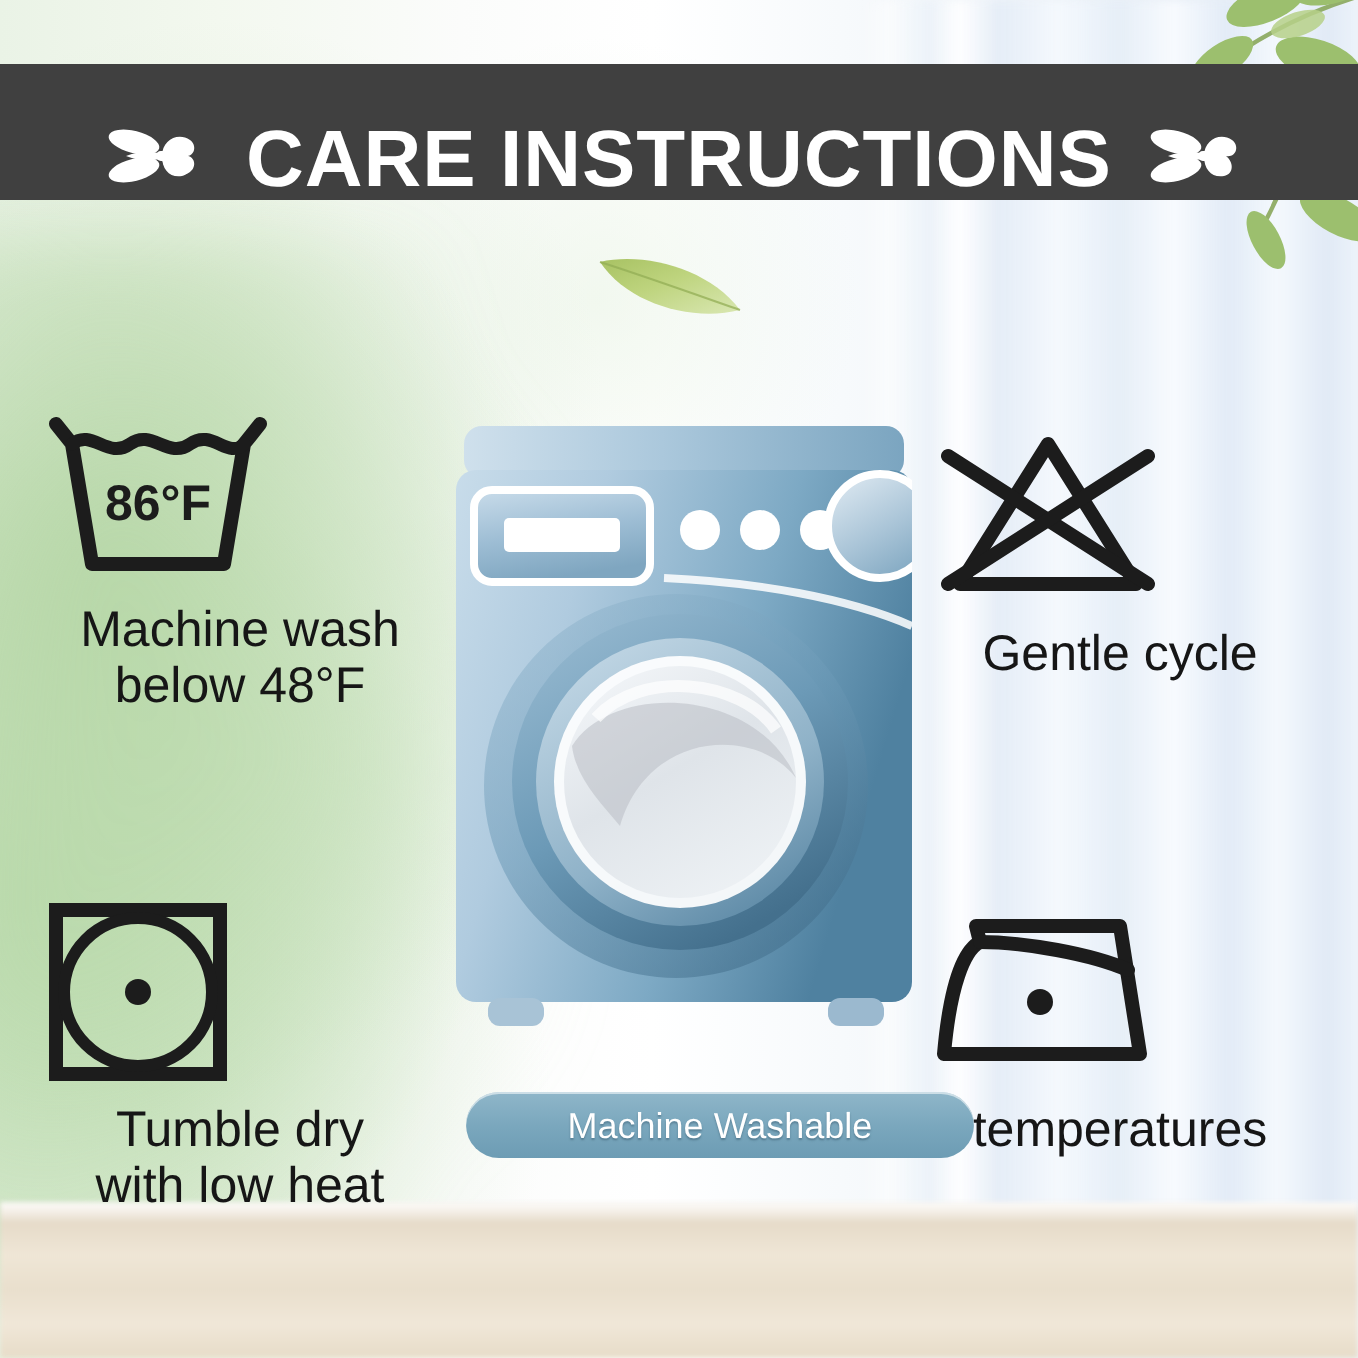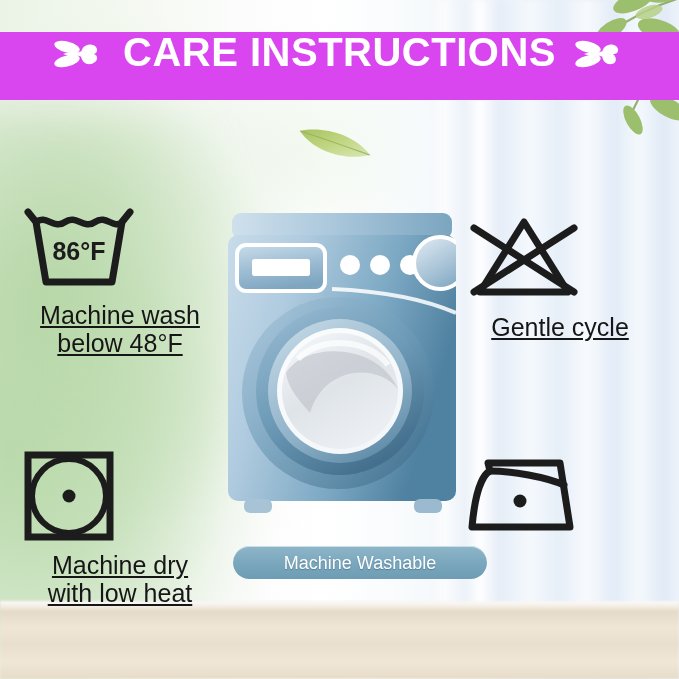--- a/index.html
+++ b/index.html
@@ -58,34 +58,34 @@
   .bg-tableline{position:absolute;left:0;bottom:70px;width:679px;height:5px;
     background:linear-gradient(90deg,rgba(214,201,182,.35),rgba(176,160,138,.55) 45%,rgba(205,192,173,.30));
     filter:blur(2px);}
 
   
   .foliage{position:absolute;right:-8px;top:-14px;width:150px;height:200px;}
   .leaf-float{position:absolute;left:296px;top:122px;width:78px;height:40px;}
 
   
   .banner{position:absolute;left:0;top:32px;width:679px;height:68px;
-    background:#d946ef;display:flex;align-items:flex-start;justify-content:center;gap:16px;}
+    background:#404040;display:flex;align-items:flex-end;justify-content:center;gap:16px;}
   .banner-title{color:#ffffff;font-size:40px;font-weight:bold;letter-spacing:.5px;
     line-height:1;white-space:nowrap;font-family:"Liberation Sans", sans-serif;}
   .fleur{width:56px;height:44px;flex:0 0 auto;}
 
   
   .cell{position:absolute;width:200px;text-align:center;}
   .cell-tl{left:20px;top:196px;}
   .cell-tr{left:460px;top:208px;}
   .cell-bl{left:20px;top:446px;}
   .cell-br{left:460px;top:446px;}
   .sym{height:100px;display:flex;align-items:center;justify-content:flex-start;}
   .cap{margin-top:6px;font-size:25px;line-height:1.10;color:#161616;
-    font-family:"Liberation Sans", sans-serif;font-weight:400;text-decoration:underline;}
+    font-family:"Liberation Sans", sans-serif;font-weight:400;}
   .cap span{display:block;}
 
   
   .machine{position:absolute;left:228px;top:213px;width:228px;height:313px;}
   .badge{position:absolute;left:233px;top:546px;width:254px;height:33px;
     border-radius:17px;background:linear-gradient(180deg,#8fb6c9 0%,#7aa7bd 52%,#6d9cb4 100%);
     box-shadow:inset 0 1px 0 rgba(255,255,255,.55);
     display:flex;align-items:center;justify-content:center;}
   .badge-text{color:#ffffff;font-size:18px;line-height:1;white-space:nowrap;
     text-shadow:0 1px 1px rgba(60,95,115,.55);font-family:"Liberation Sans", sans-serif;}
@@ -187,34 +187,35 @@
 
   <div class="cell cell-bl">
     <div class="sym">
       <svg width="98" height="98" viewBox="0 0 98 98">
         <rect x="8" y="8" width="82" height="82" fill="none" stroke="#1c1c1c" stroke-width="7"></rect>
         <circle cx="49" cy="49" r="37" fill="none" stroke="#1c1c1c" stroke-width="6"></circle>
         <circle cx="49" cy="49" r="6.5" fill="#1c1c1c"></circle>
       </svg>
     </div>
     <div class="cap">
-      <span>Machine dry</span>
+      <span>Tumble dry</span>
       <span>with low heat</span>
     </div>
   </div>
 
   <div class="cell cell-br">
     <div class="sym">
       <svg width="122" height="86" viewBox="0 0 122 86">
         <path d="M12 74 L110 74 L100 10 L28 10 L30 18 C22 22 15 40 12 74 Z" fill="none" stroke="#1c1c1c" stroke-width="7" stroke-linejoin="round" stroke-linecap="round"></path>
         <path d="M30 18 C52 18 86 24 104 32" fill="none" stroke="#1c1c1c" stroke-width="7" stroke-linecap="round"></path>
         <circle cx="60" cy="48" r="6.5" fill="#1c1c1c"></circle>
       </svg>
     </div>
     <div class="cap">
+      <span>temperatures</span>
     </div>
   </div>
 
   <svg class="machine" viewBox="0 0 228 313">
     <defs>
       <linearGradient id="bodyg" x1="0" y1="0" x2="1" y2="0.35">
         <stop offset="0%" stop-color="#c8dcea"></stop>
         <stop offset="30%" stop-color="#b0cbdf"></stop>
         <stop offset="68%" stop-color="#7da9c4"></stop>
         <stop offset="100%" stop-color="#4f81a0"></stop>

